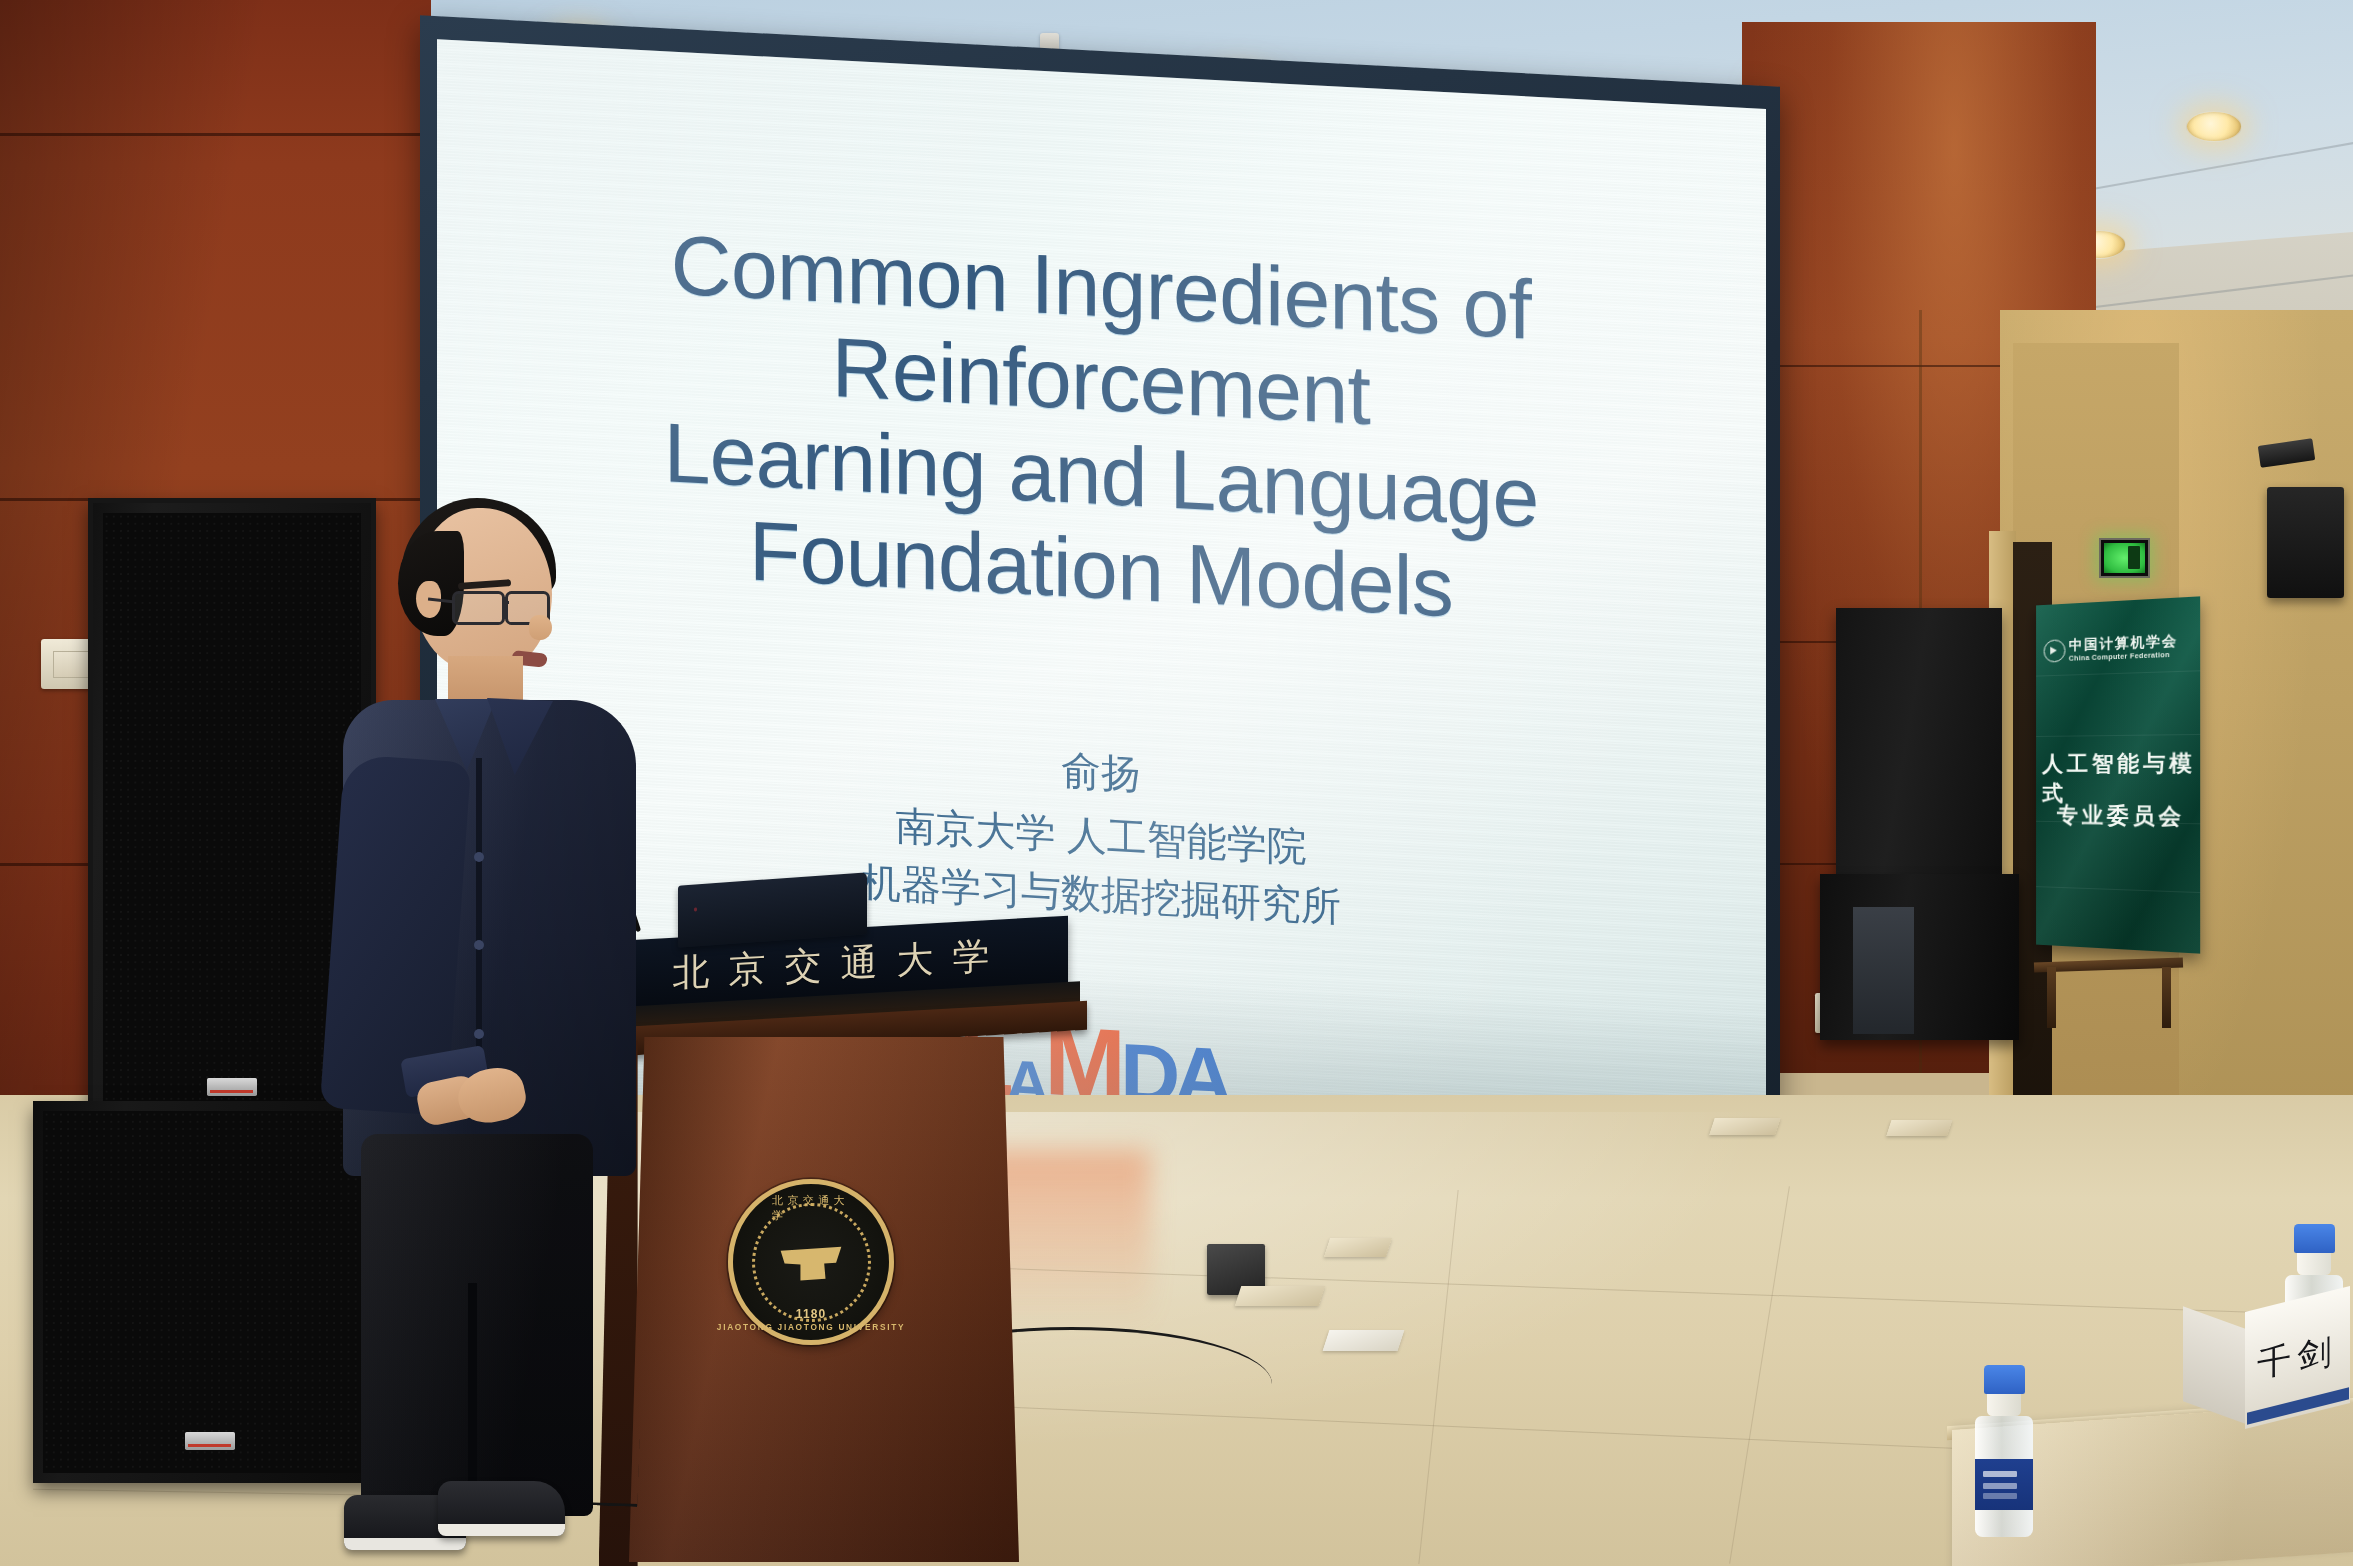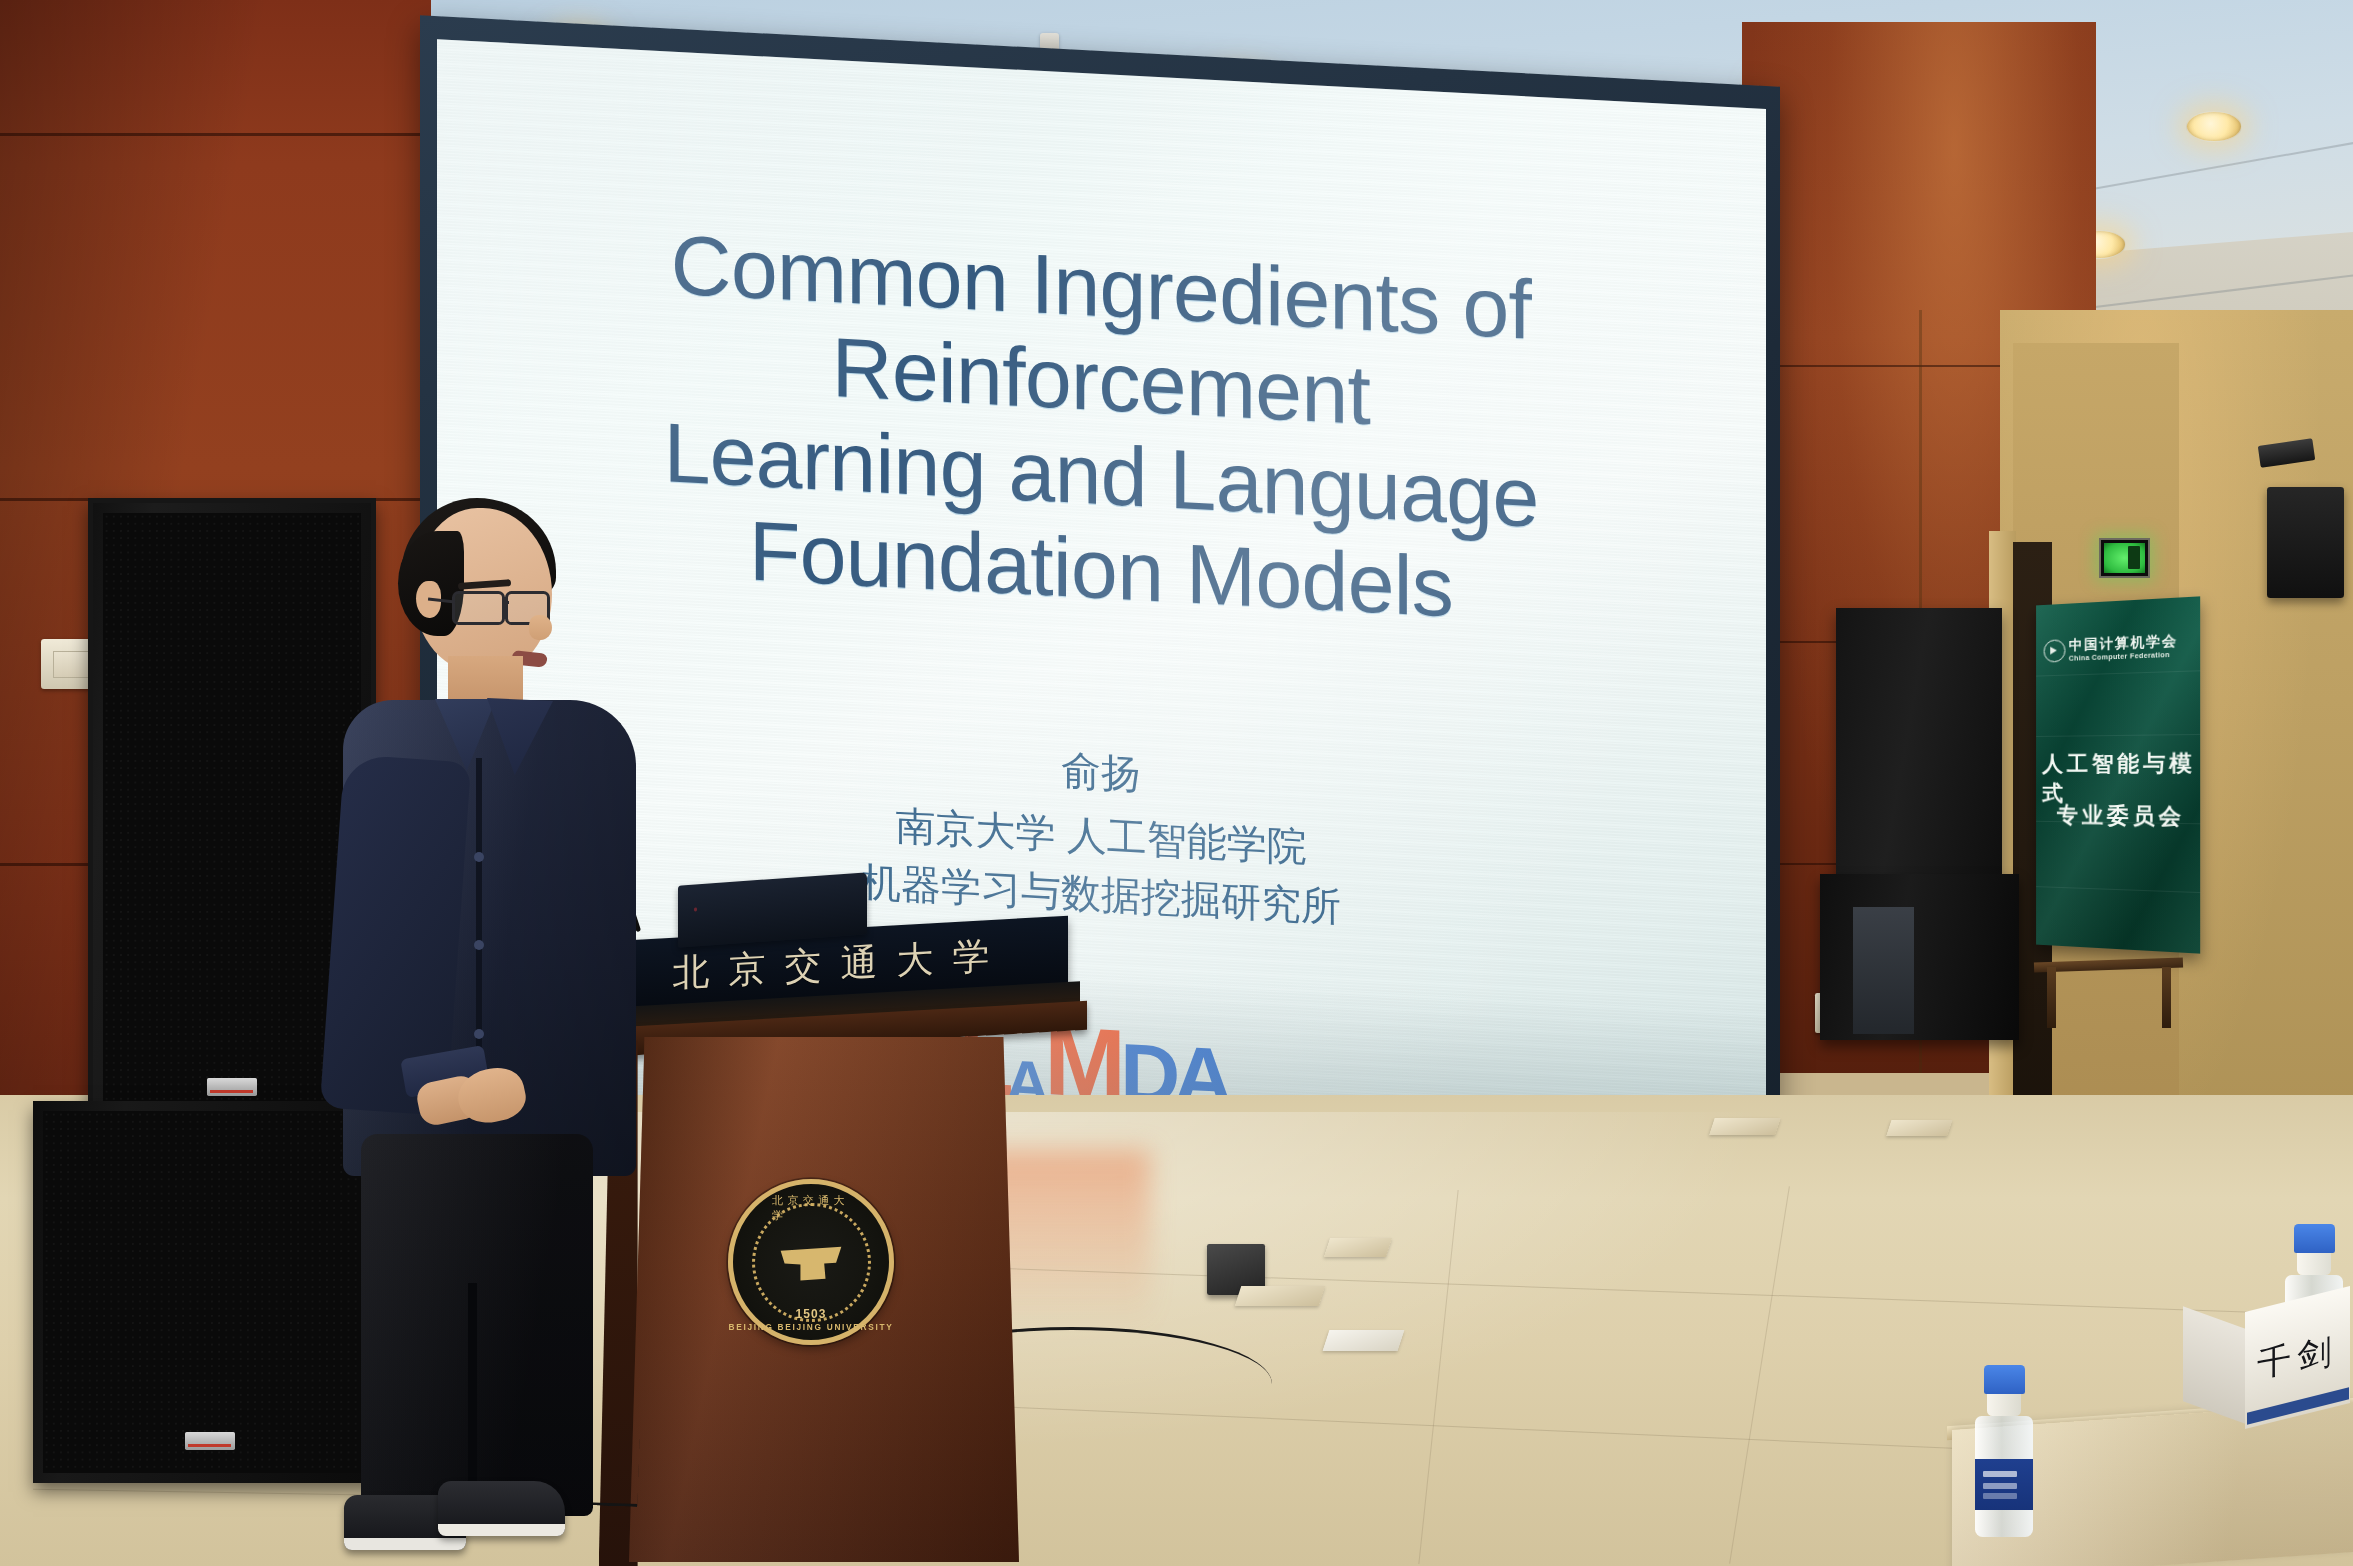--- a/index.html
+++ b/index.html
@@ -814,24 +814,24 @@
   <div class="podium">
     <div class="podium-top-plate"></div>
     <div class="podium-calli">北京交通大学</div>
     <div class="podium-lip"></div>
     <div class="podium-edge"></div>
     <div class="podium-left-face"></div>
     <div class="podium-body"></div>
     <div class="podium-emblem">
       <div class="gear">
         <div class="anvil"></div>
-        <div class="year">1503</div>
+        <div class="year">1180</div>
       </div>
       <div class="ring-text-top">北京交通大学</div>
-      <div class="ring-text-bot">BEIJING BEIJING UNIVERSITY</div>
+      <div class="ring-text-bot">JIAOTONG JIAOTONG UNIVERSITY</div>
     </div>
   </div>
 
   <div class="laptop"></div>
   <div class="mic-stem"></div>
   <div class="mic-stem2"></div>
   <div class="mic-head"></div>
   <div class="mic-cable"></div>
   <div class="mic-cable2"></div>
 

